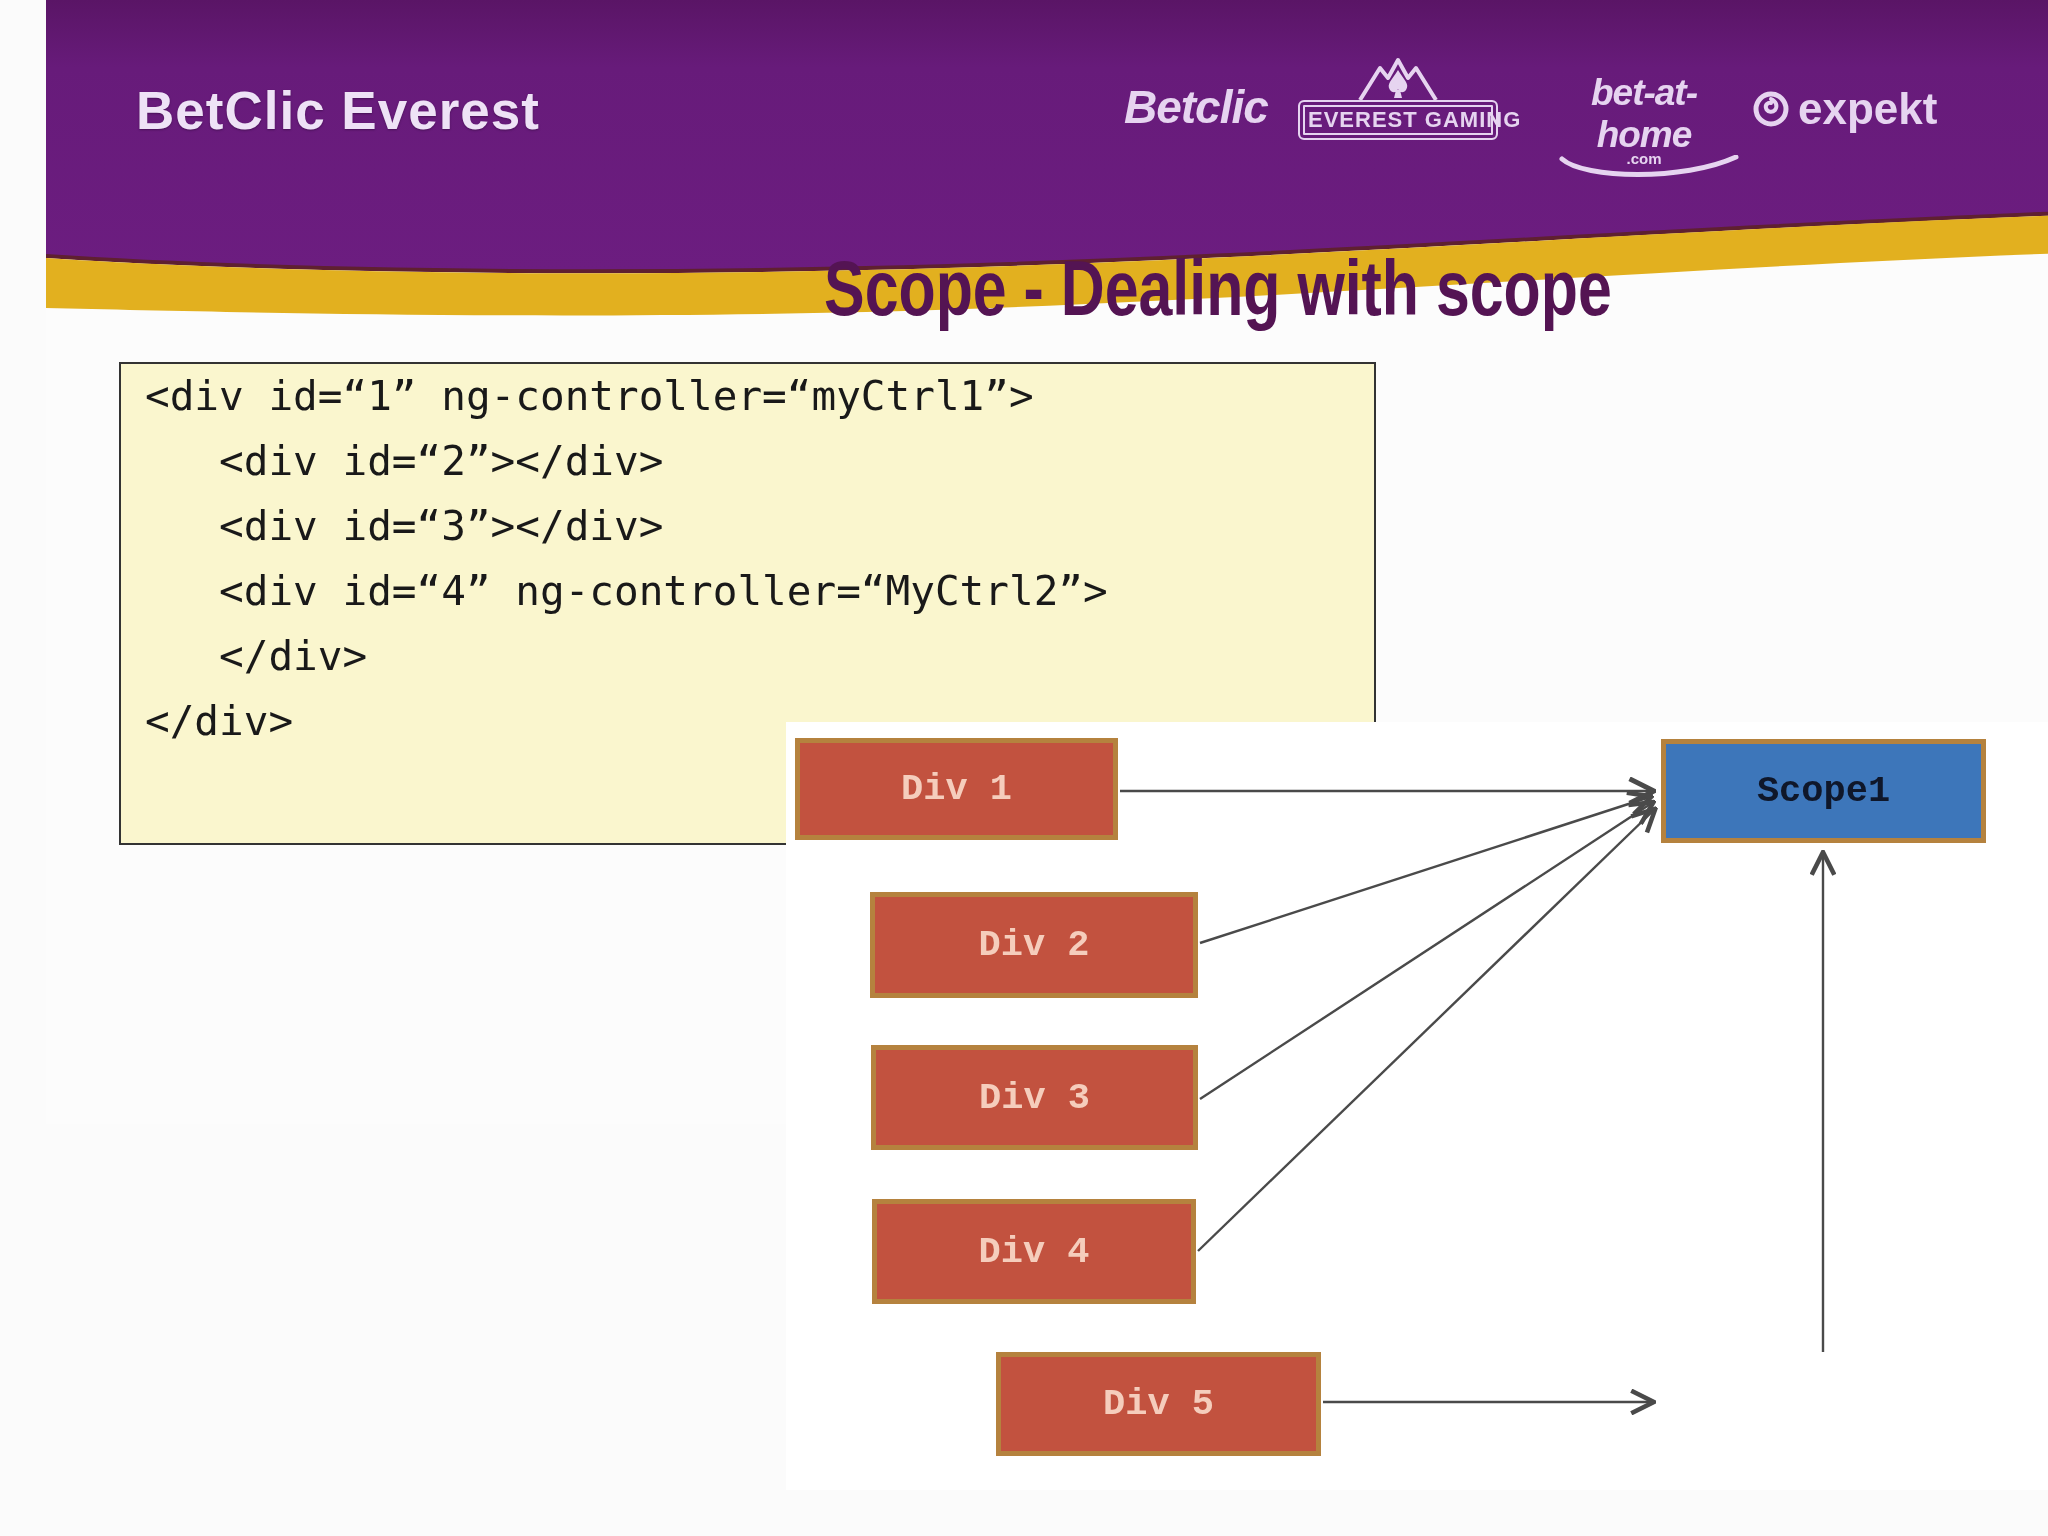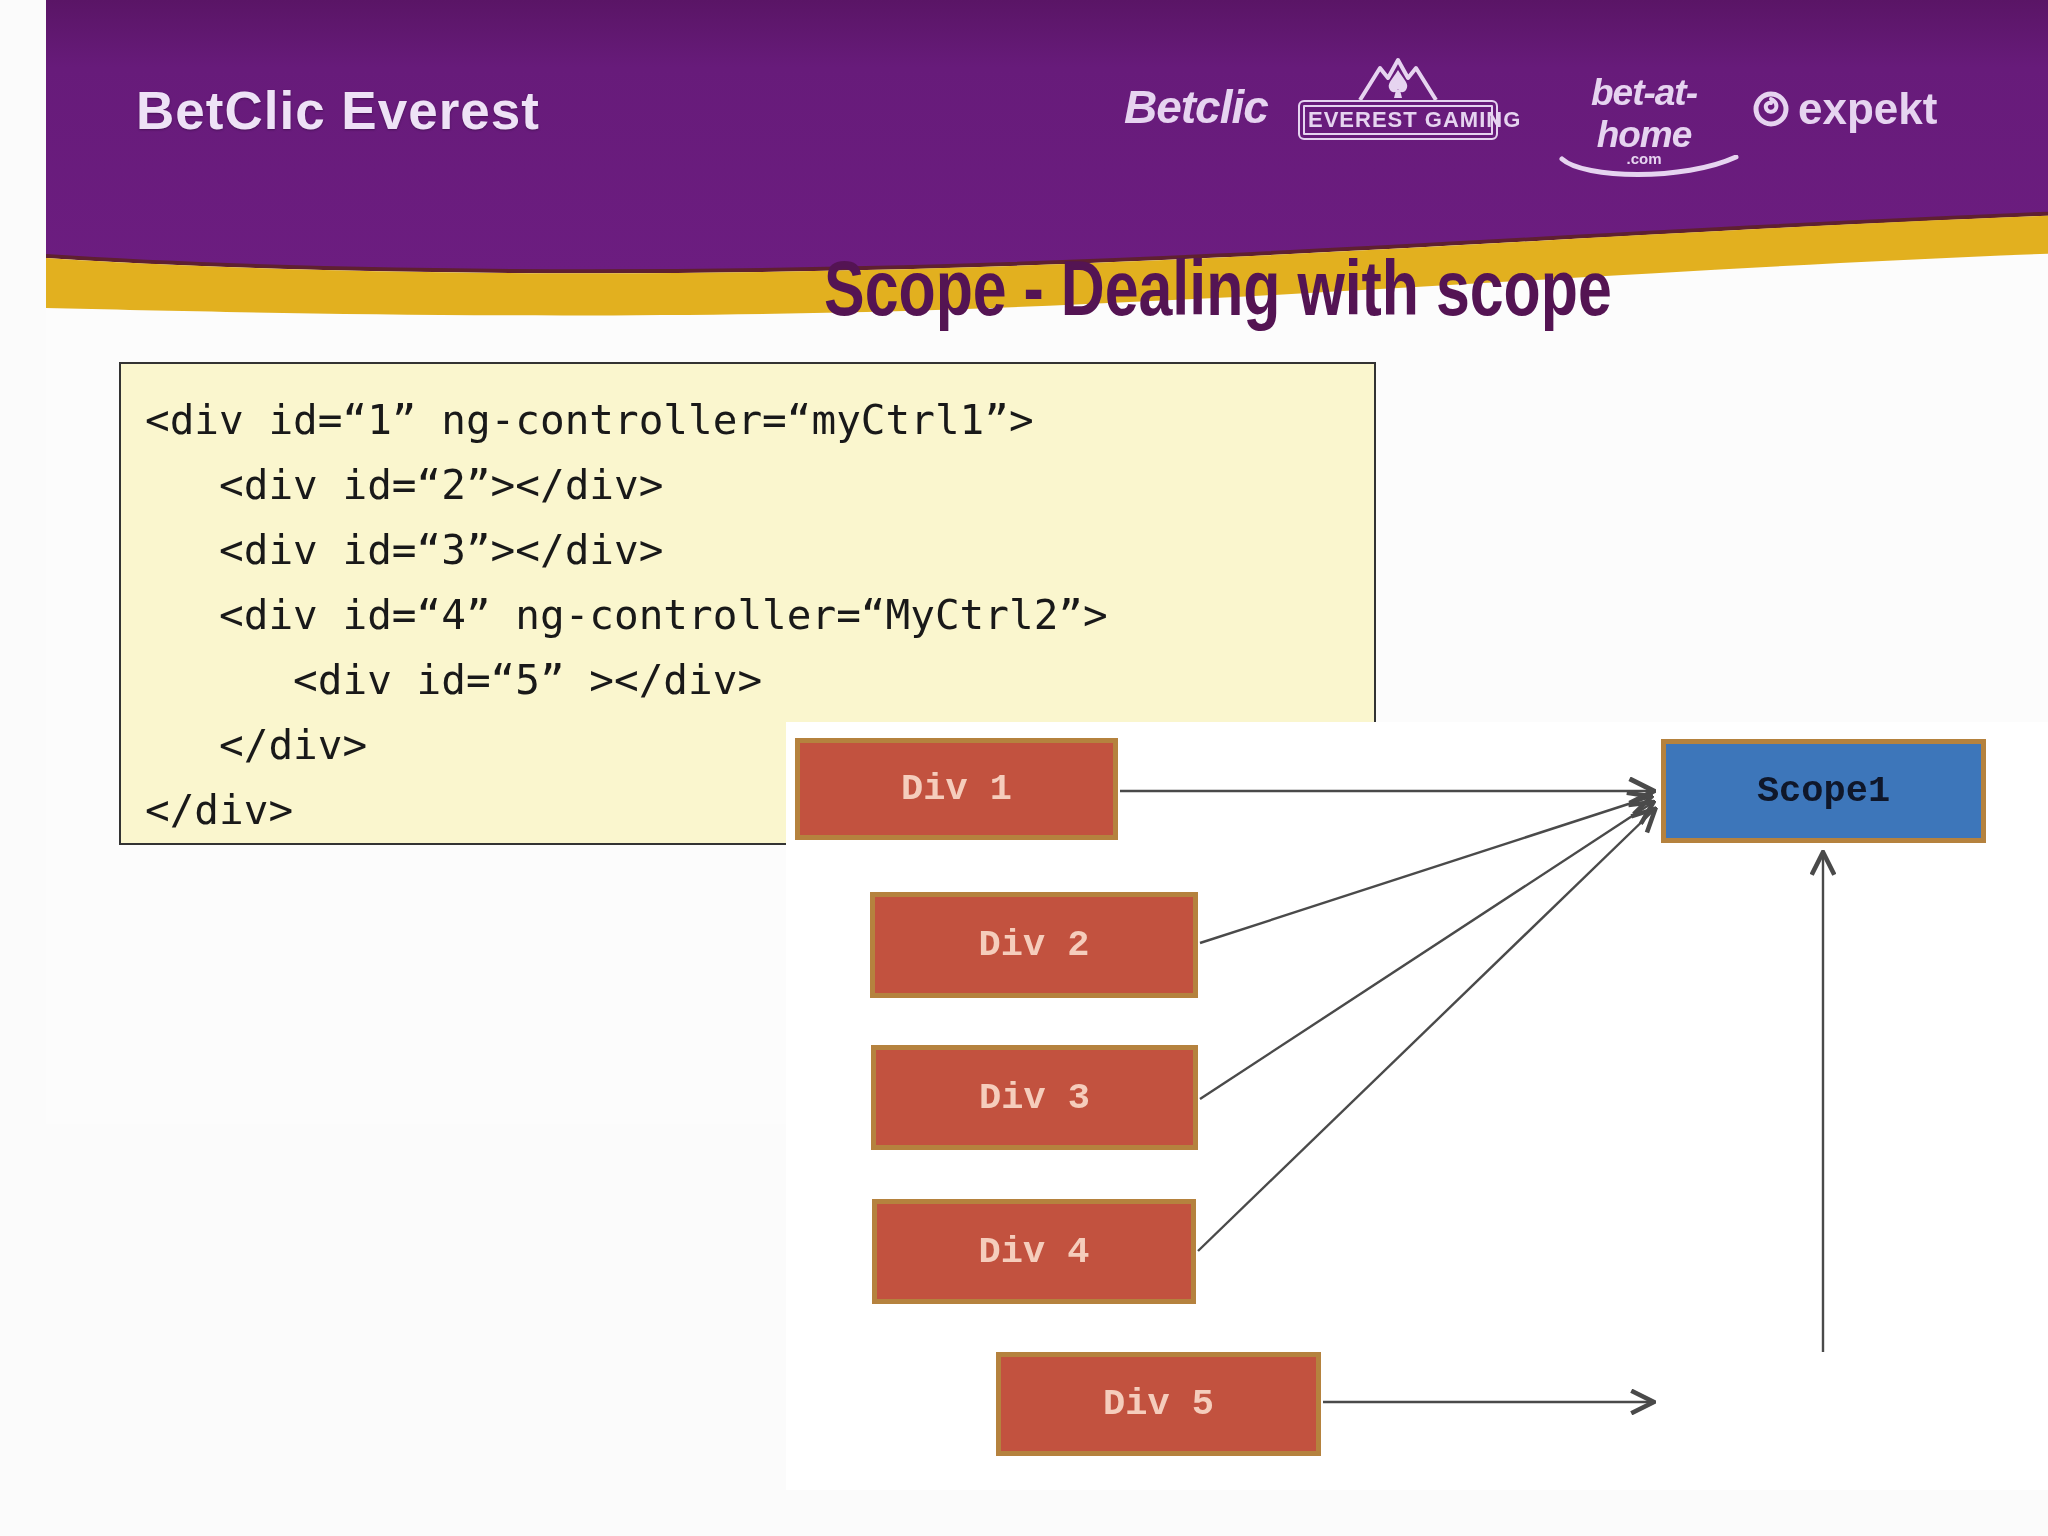--- a/index.html
+++ b/index.html
@@ -26,21 +26,21 @@
 
   
   .page-title{position:absolute;left:667px;top:238px;width:960px;height:100px;
       text-align:center;color:#541453;font-size:78px;font-weight:bold;line-height:100px;
       white-space:nowrap;}
   .page-title span{display:inline-block;transform:scaleX(.78);transform-origin:center;}
 
   
   .code-box{position:absolute;left:73px;top:362px;width:1257px;height:483px;
       box-sizing:border-box;background:#faf6ce;border:2px solid #333;
-      padding:24px 0 0 24px;}
+      padding:0 0 0 24px;}
   .code-line{font-family:"DejaVu Sans Mono", monospace;font-size:41px;line-height:65px;
       color:#191919;white-space:pre;}
 
   
   .diagram-bg{position:absolute;left:740px;top:722px;width:1274px;height:768px;background:#ffffff;}
   #arrow-svg{position:absolute;left:0;top:0;width:2048px;height:1536px;pointer-events:none;}
 
   .node{position:absolute;box-sizing:border-box;border:5px solid #b5823e;
         display:flex;align-items:center;justify-content:center;
         font-family:"Liberation Mono", monospace;font-weight:bold;font-size:37px;}
@@ -102,21 +102,20 @@
 
   <div class="page-title">
     <span>Scope - Dealing with scope</span>
   </div>
 
   <div class="code-box">
     <div class="code-line">&lt;div id=“1” ng-controller=“myCtrl1”&gt;</div>
     <div class="code-line">   &lt;div id=“2”&gt;&lt;/div&gt;</div>
     <div class="code-line">   &lt;div id=“3”&gt;&lt;/div&gt;</div>
     <div class="code-line">   &lt;div id=“4” ng-controller=“MyCtrl2”&gt;</div>
-    <div class="code-line">      &lt;div id=“5” &gt;&lt;/div&gt;</div>
     <div class="code-line">   &lt;/div&gt;</div>
     <div class="code-line">&lt;/div&gt;</div>
   </div>
 
   <div class="diagram-bg"></div>
 
   <div class="node node-div" id="node-div1">Div 1</div>
   <div class="node node-div" id="node-div2">Div 2</div>
   <div class="node node-div" id="node-div3">Div 3</div>
   <div class="node node-div" id="node-div4">Div 4</div>

